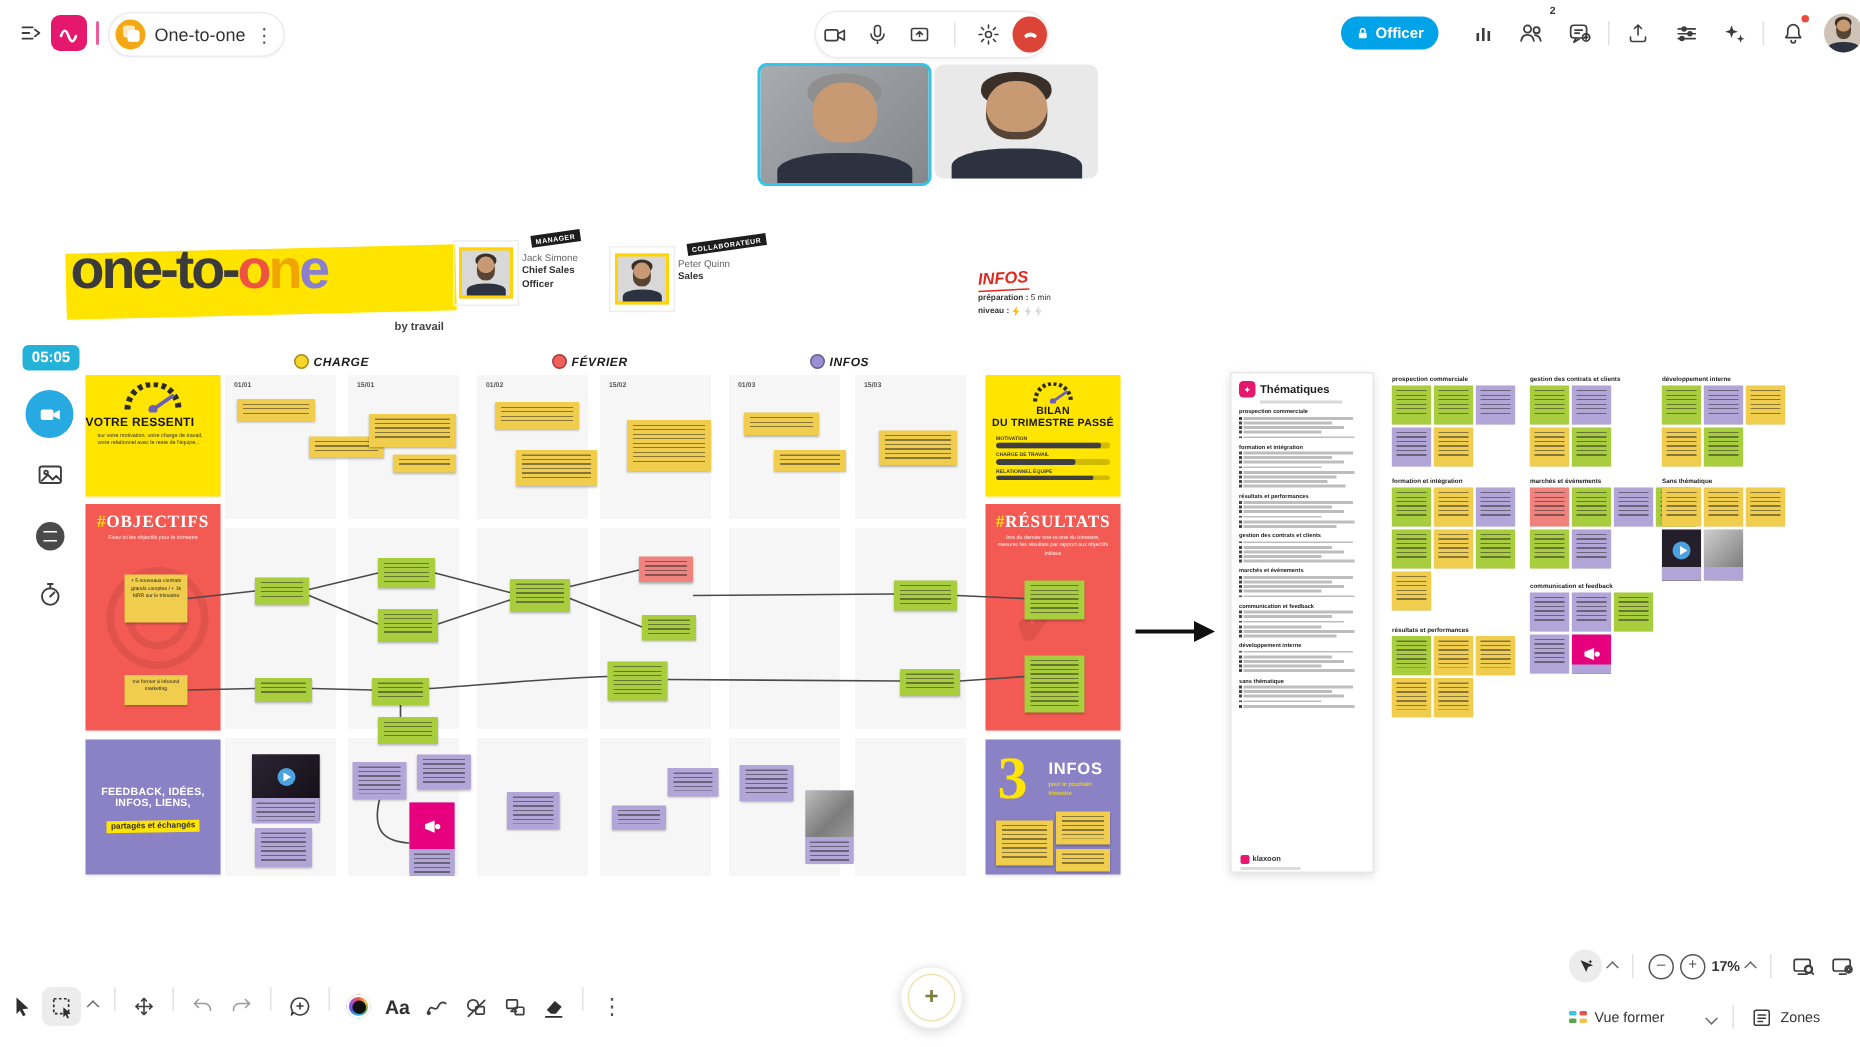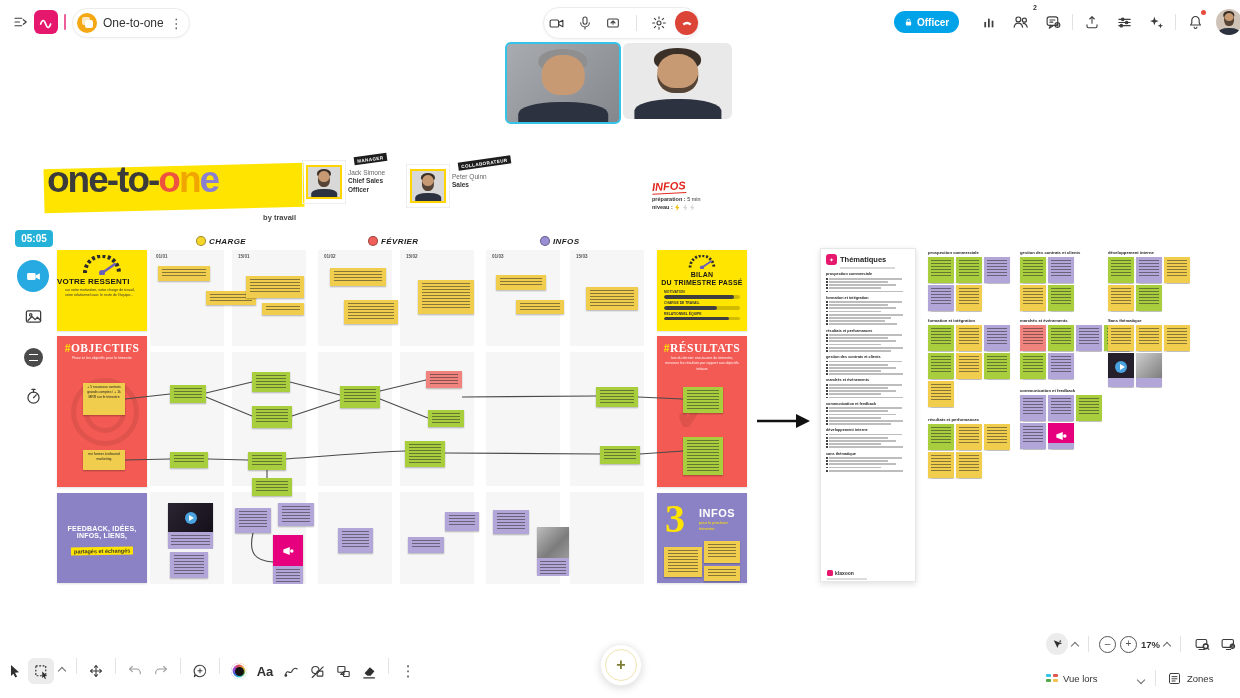--- a/index.html
+++ b/index.html
@@ -1187,21 +1187,21 @@
       </span>
   </div>
 
   <div id="viewbar" class="abs">
     <span class="dotsicon">
       <i style="background:#35c3e8"></i>
         <i style="background:#e2574c"></i>
         <i style="background:#57a64a"></i>
         <i style="background:#f2c14e"></i>
       </span>
-    <span class="vbtxt" style="width:70px">Vue lors</span>
+    <span class="vbtxt" style="width:70px">Vue former</span>
     <span><i class="chev down"></i></span>
     <span class="vdiv"></span>
     <span>
       <svg width="15" height="15" viewBox="0 0 24 24" class="ic">
           <rect x="4" y="4" width="16" height="16" rx="2"></rect>
           <path d="M8 9h8M8 12.5h8M8 16h5"></path>
         </svg>
       </span>
     <span class="vbtxt">Zones</span>
   </div>

